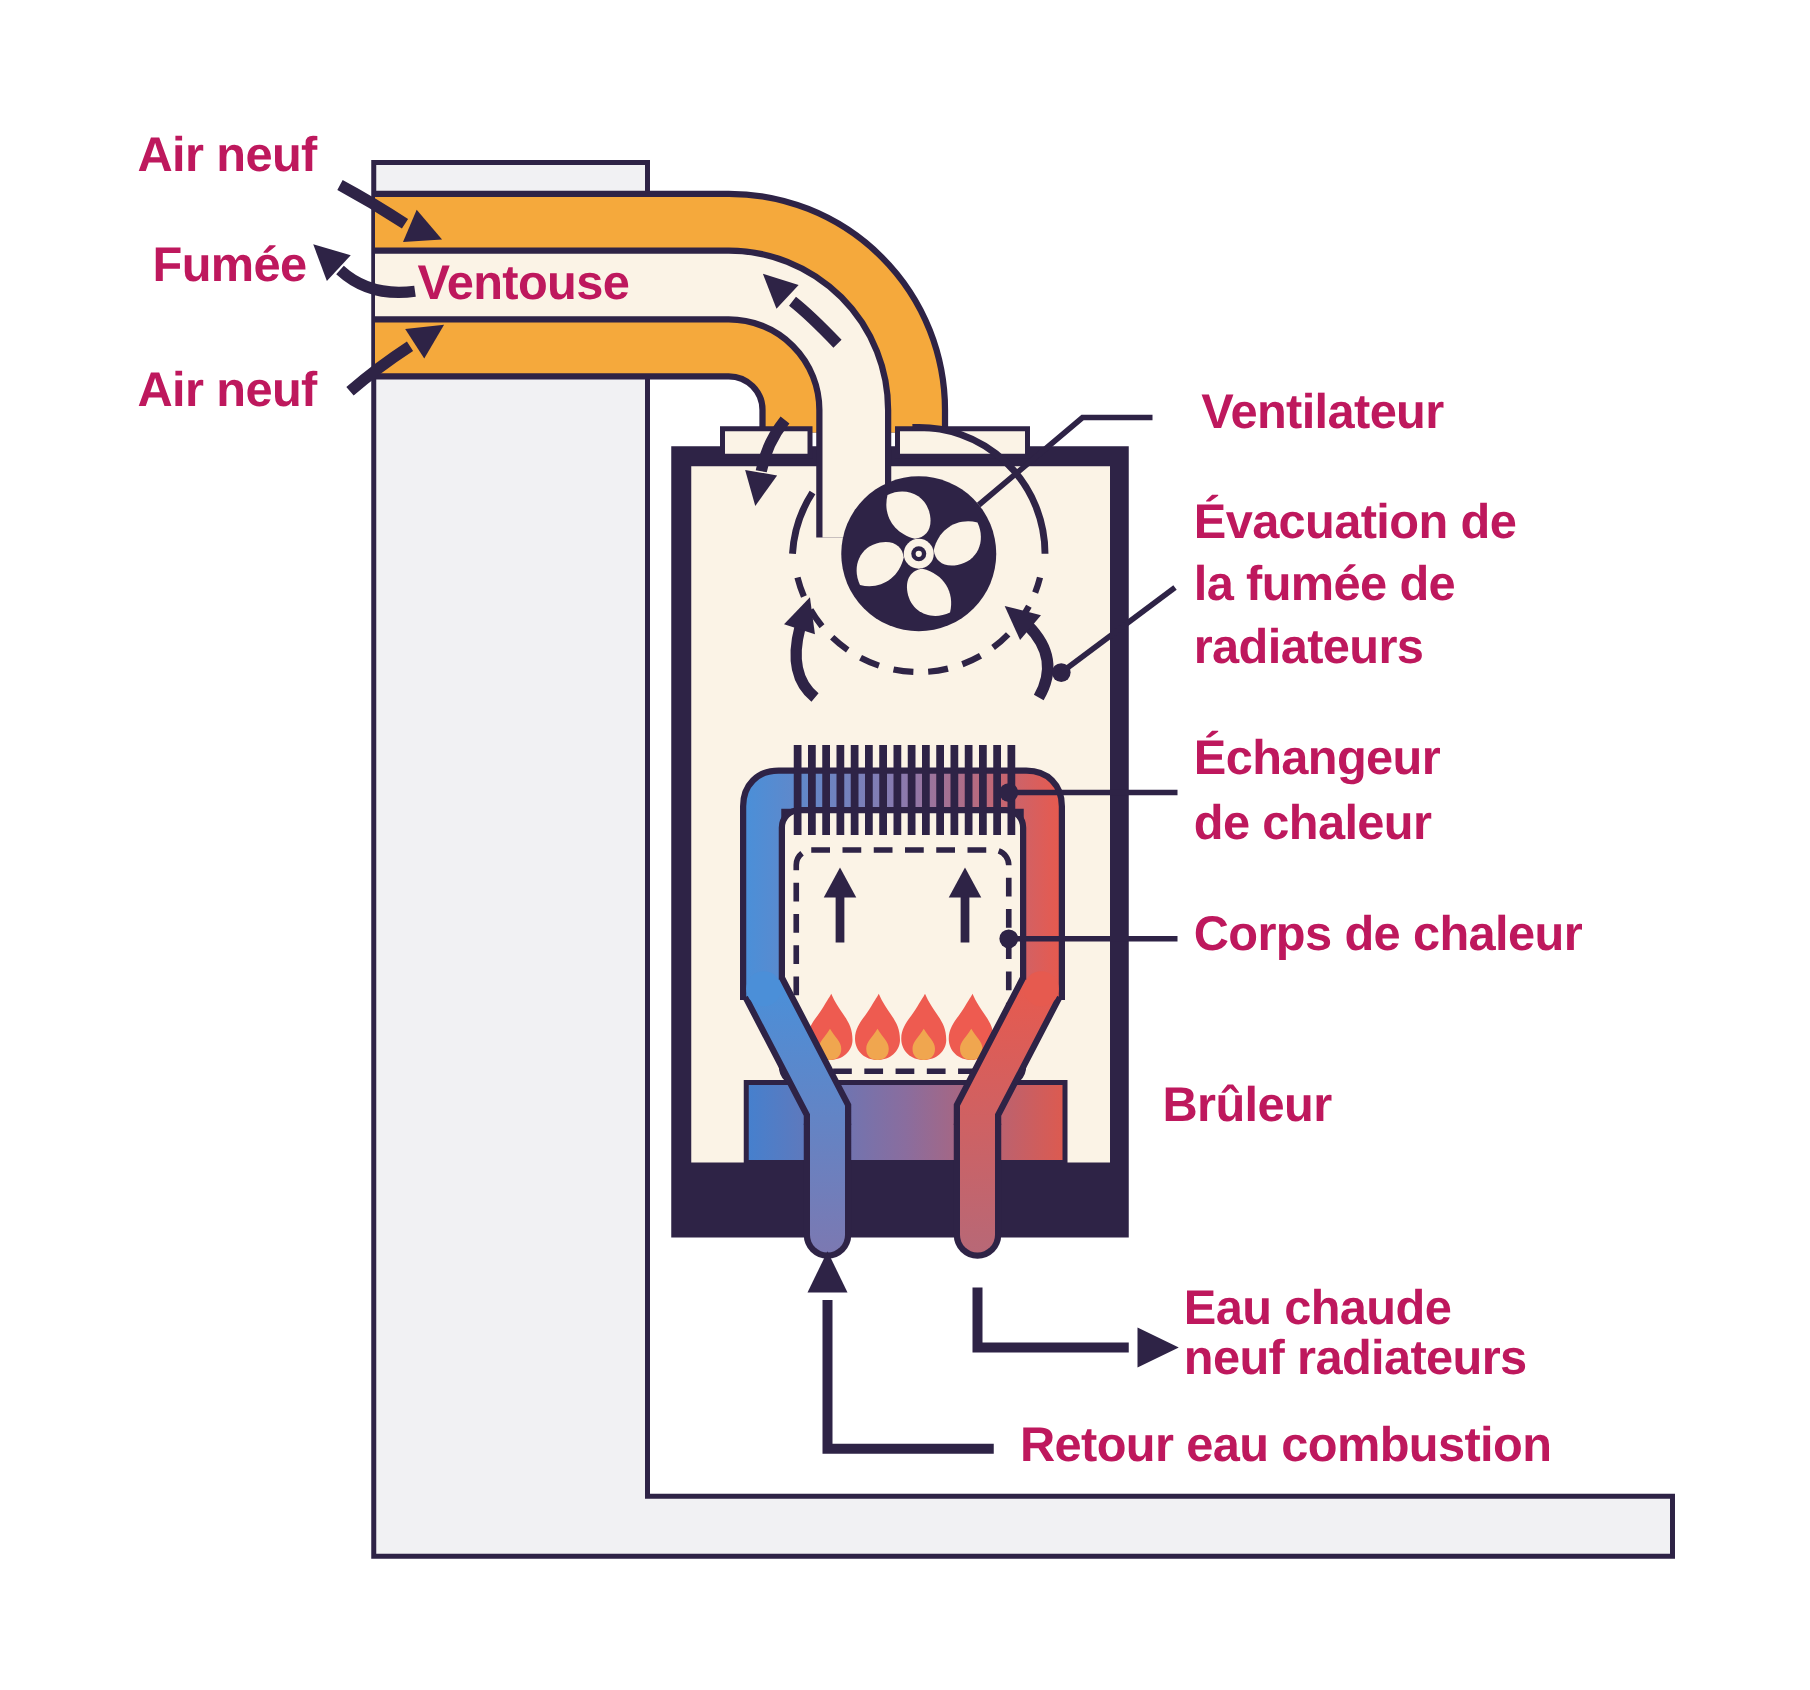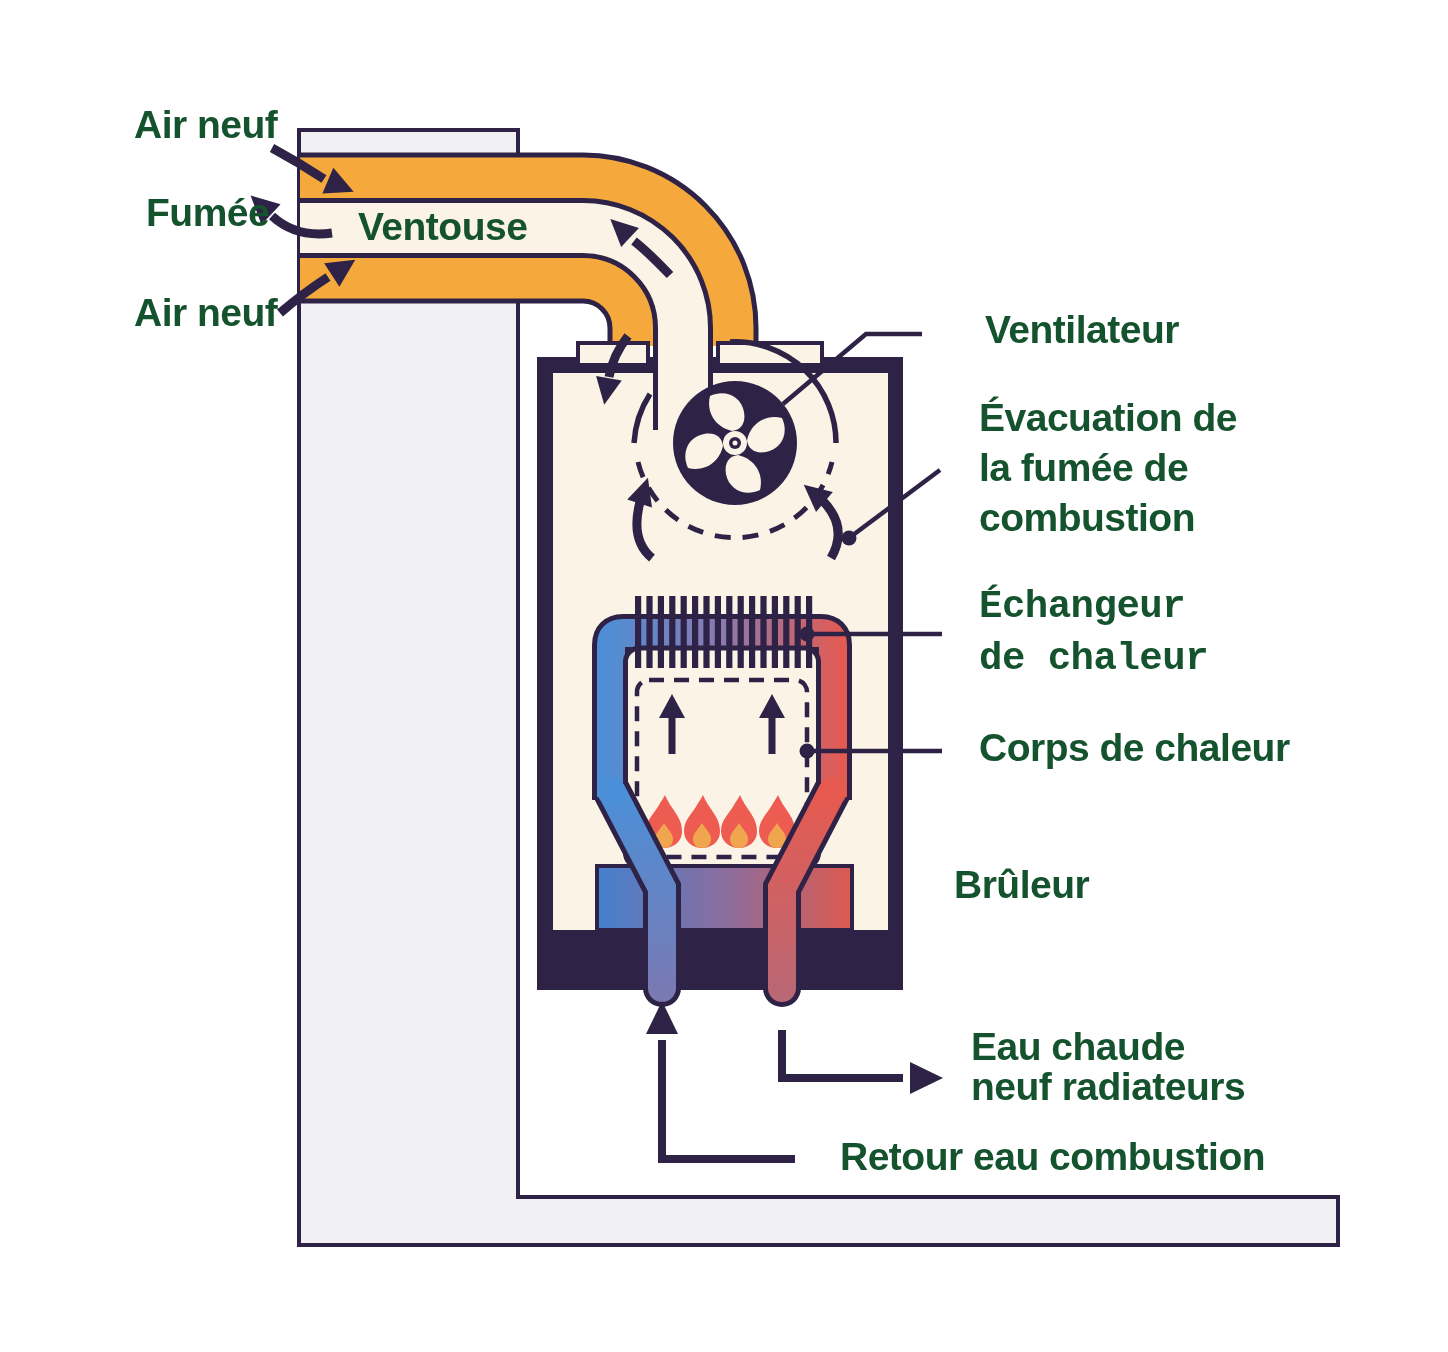--- a/index.html
+++ b/index.html
@@ -1,22 +1,22 @@
 <!DOCTYPE html>
 <html><head>
 <meta charset="utf-8">
 <style>
   html,body{margin:0;padding:0;background:#ffffff;}
   .stage{position:relative;width:1448px;height:1352px;background:#ffffff;overflow:hidden;
          font-family:"Liberation Sans", sans-serif;}
   .stage svg{position:absolute;left:0;top:0;}
   .lbl{position:absolute;font-weight:700;font-size:39px;line-height:40px;
-       letter-spacing:-0.5px;color:#14532d;white-space:nowrap;margin-left:24px;}
+       letter-spacing:-0.5px;color:#be185d;white-space:nowrap;}
   .lbl.lh50{line-height:50px;}
-  .lbl.lh52{line-height:52px;font-family:Liberation Mono, monospace;}
+  .lbl.lh52{line-height:52px;}
 </style>
 </head>
 <body>
 
 <div class="stage">
 
 <svg width="1448" height="1352" viewBox="0 0 1448 1352">
   <defs>
     <linearGradient id="gradU" gradientUnits="userSpaceOnUse" x1="597" y1="0" x2="847" y2="0">
       <stop offset="0" stop-color="#4B8FD8"></stop>
@@ -190,21 +190,21 @@
 
 <div class="lbl" style="left:110px;top:105px;">Air neuf</div>
 <div class="lbl" style="left:122px;top:193px;">Fumée</div>
 <div class="lbl" style="left:334px;top:207px;">Ventouse</div>
 <div class="lbl" style="left:110px;top:293px;">Air neuf</div>
 <div class="lbl" style="left:961px;top:310px;">Ventilateur</div>
 
 <div class="lbl lh50" style="left:955px;top:393px;">
   <div>Évacuation de</div>
   <div>la fumée de</div>
-  <div>combustion</div>
+  <div>radiateurs</div>
 </div>
 
 <div class="lbl lh52" style="left:955px;top:581px;">
   <div>Échangeur</div>
   <div>de chaleur</div>
 </div>
 
 <div class="lbl" style="left:955px;top:728px;">Corps de chaleur</div>
 <div class="lbl" style="left:930px;top:865px;">Brûleur</div>
 

